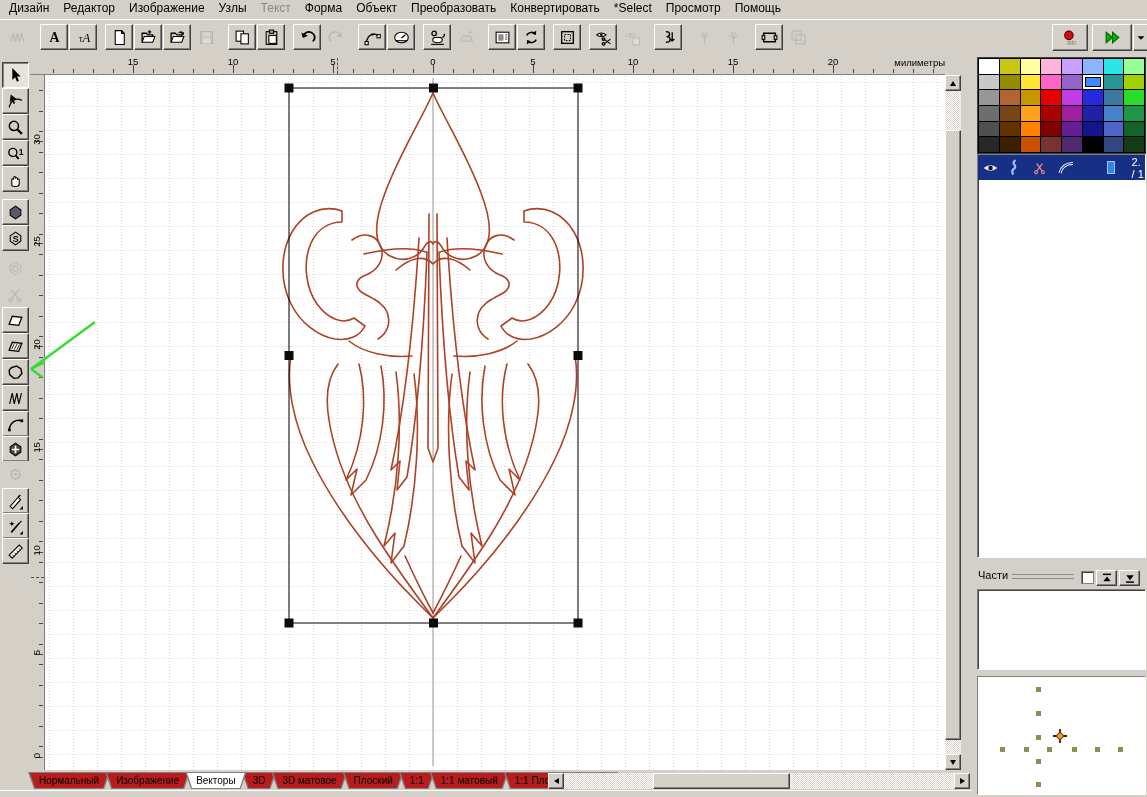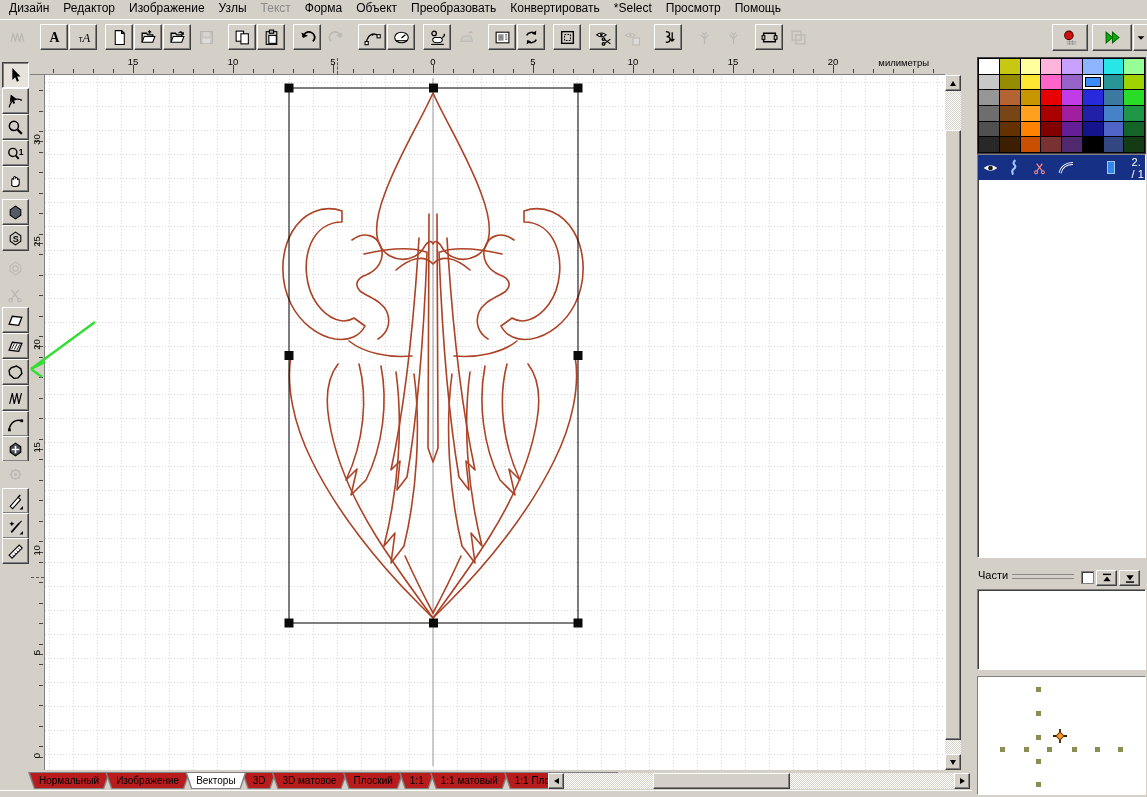--- a/index.html
+++ b/index.html
@@ -27,21 +27,21 @@
   .ltool{position:absolute;left:2px;width:27px;height:26px;}
   
   #hruler{position:absolute;left:30px;top:55px;width:915px;height:20px;background:#d4d0c8;border-bottom:1px solid #808080;}
   #vruler{position:absolute;left:30px;top:75px;width:15px;height:695px;background:#d4d0c8;border-right:1px solid #808080;}
   .htickmin{position:absolute;bottom:1px;width:1px;height:4px;background:#444;}
   .htickmaj{position:absolute;bottom:1px;width:1px;height:8px;background:#444;}
   .hlab{position:absolute;top:1px;transform:translateX(-50%);font-size:9.5px;}
   .vtickmin{position:absolute;right:1px;height:1px;width:4px;background:#444;}
   .vtickmaj{position:absolute;right:1px;height:1px;width:8px;background:#444;}
   .vlab{position:absolute;left:-1px;width:14px;text-align:center;font-size:9.5px;transform:rotate(-90deg);}
-  #unitlab{position:absolute;right:16px;top:2px;font-size:9.5px;}
+  #unitlab{position:absolute;right:0;top:2px;font-size:9.5px;}
   #hmarker{position:absolute;top:3px;height:16px;width:0;border-left:1px dashed #555;}
   #vmarker{position:absolute;left:1px;width:13px;height:0;border-top:1px dashed #555;}
   
   #canvas{position:absolute;left:45px;top:75px;width:900px;height:695px;background:#fff;}
   
   .sb-track{background:#fff;background-image:conic-gradient(#fff 25%,#d8d4cc 0 50%,#fff 0 75%,#d8d4cc 0);background-size:2px 2px;}
   #vscroll{position:absolute;left:945px;top:75px;width:16px;height:695px;}
   #vthumb{position:absolute;left:0;top:55px;width:16px;height:610px;background:#d4d0c8;border:1px solid;border-color:#fff #404040 #404040 #fff;box-shadow:inset -1px -1px 0 #808080;}
   .sbtn{position:absolute;width:16px;height:16px;background:#d4d0c8;border:1px solid;border-color:#fff #404040 #404040 #fff;box-shadow:inset -1px -1px 0 #808080;display:flex;align-items:center;justify-content:center;}
   .tri{width:0;height:0;}

